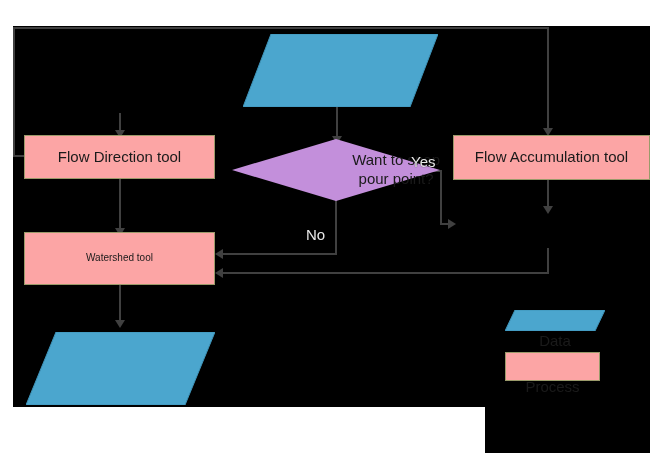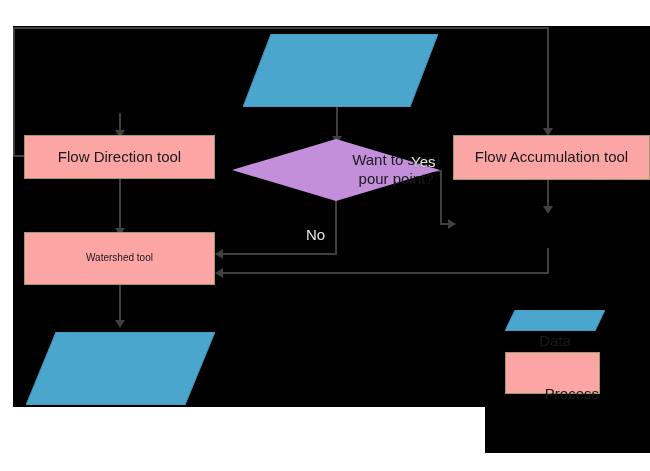--- a/index.html
+++ b/index.html
@@ -158,18 +158,18 @@
   <div class="edge-label" style="left:411px;top:153px;">Yes</div>
   <div class="edge-label" style="left:306px;top:226px;">No</div>
 
   <div class="node" style="left:505px;top:310px;width:100px;height:21px;">
     <svg width="100" height="21" style="position:absolute;left:0;top:0;">
       <polygon points="10,0 100,0 90,21 0,21" fill="#4BA6CE" stroke="#3E93B8" stroke-width="1"></polygon>
     </svg>
     <span class="legend-label" style="position:relative;">Data</span>
   </div>
 
-  <div class="node rect" style="left:505px;top:352px;width:95px;height:42px;justify-content:flex-end;">
+  <div class="node rect" style="left:505px;top:352px;width:95px;height:29px;">
     <span class="legend-label">Process</span>
   </div>
 
 
 </div>
 
 </body></html>

